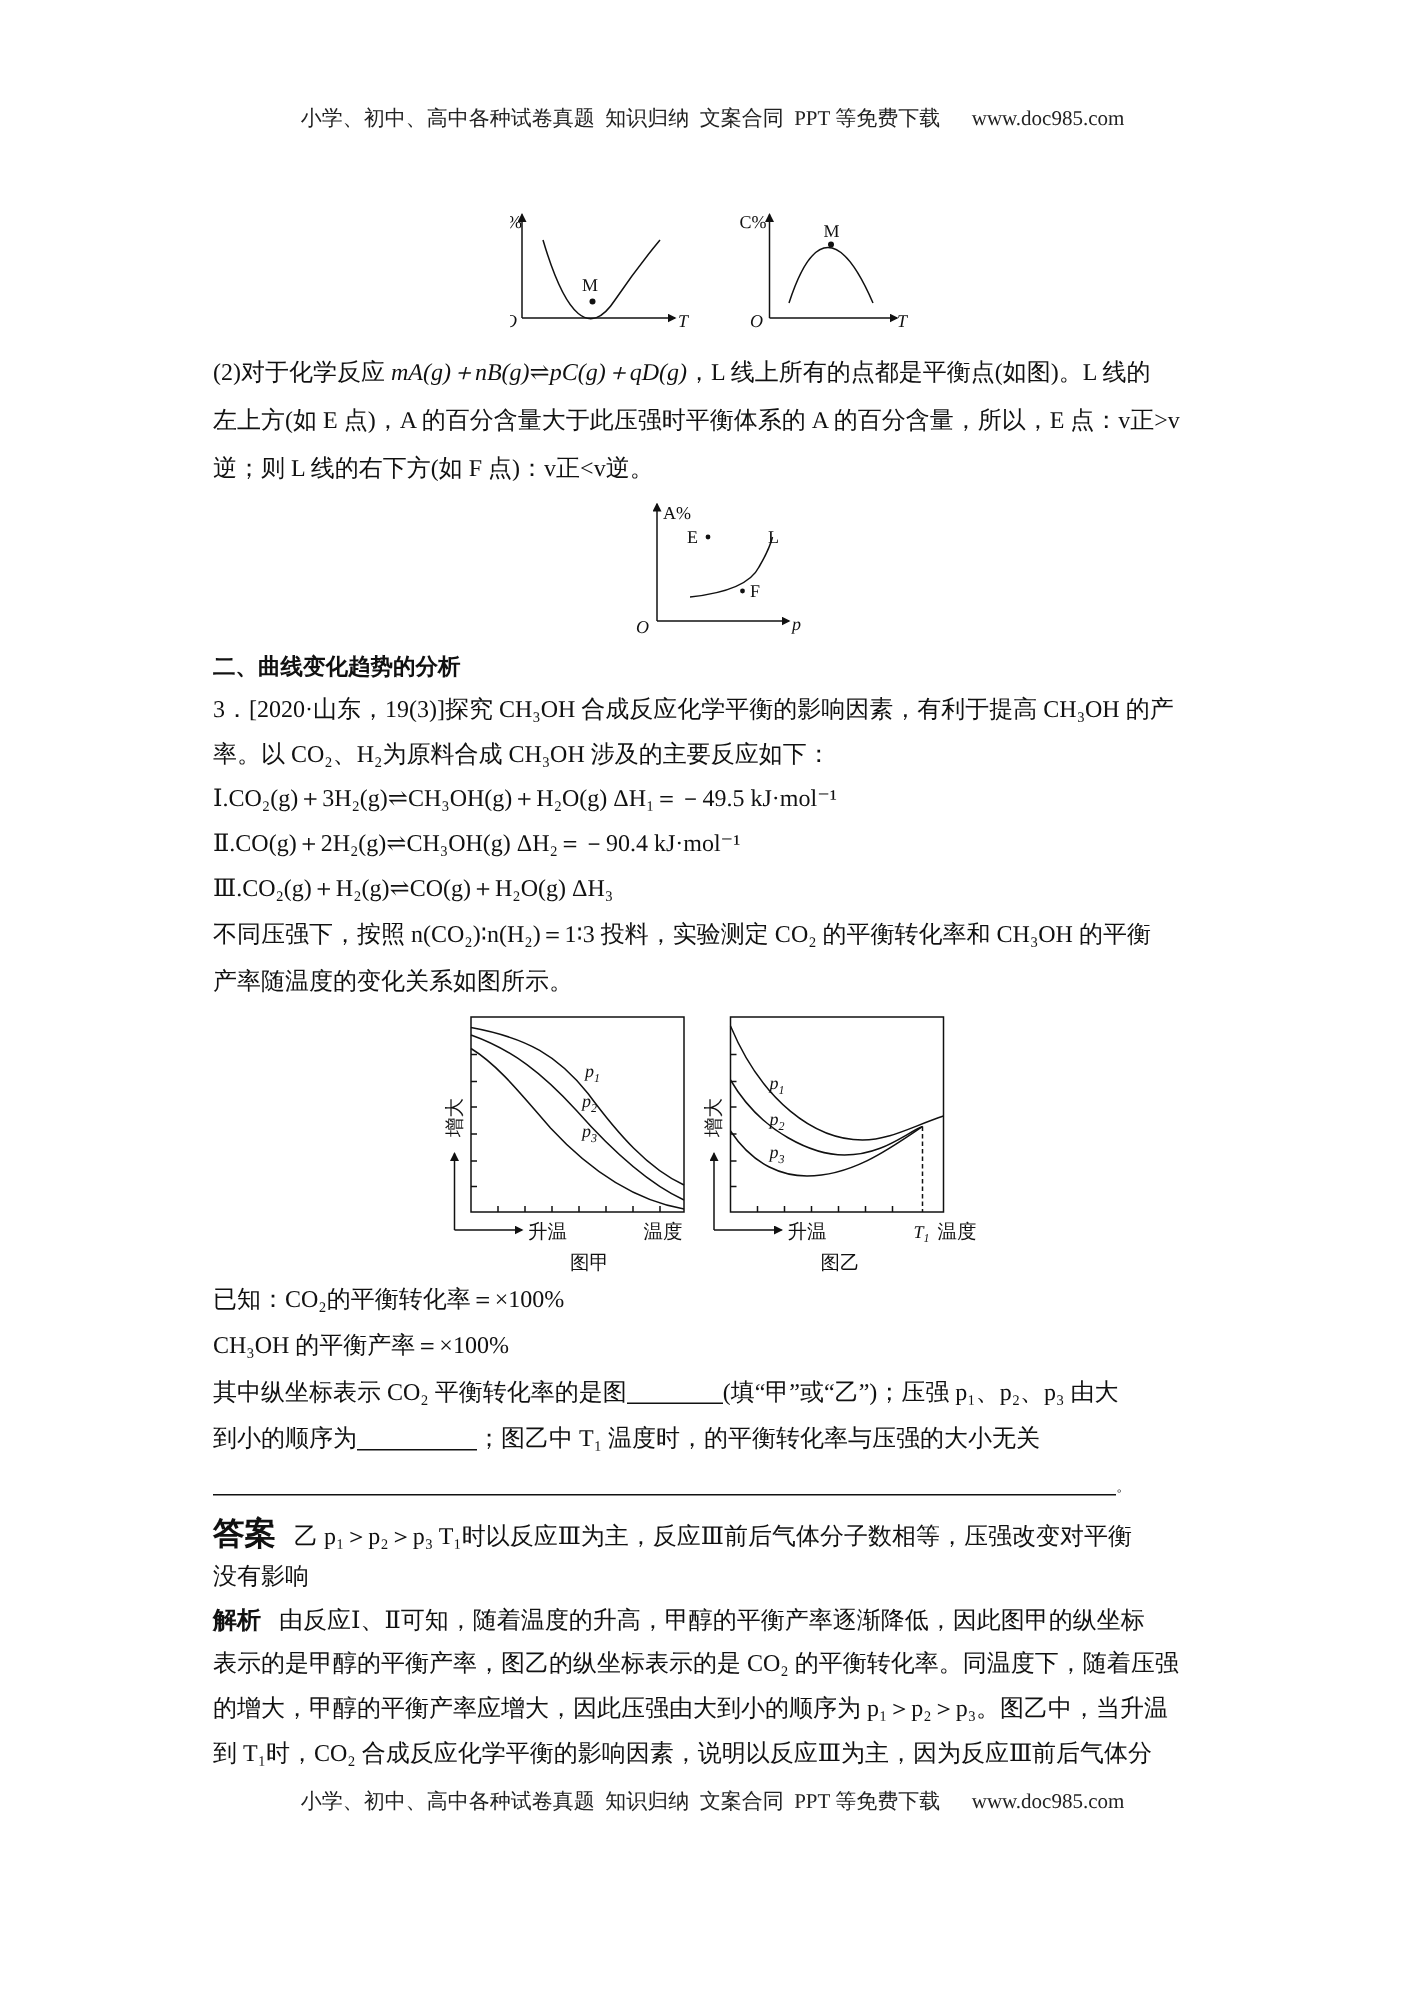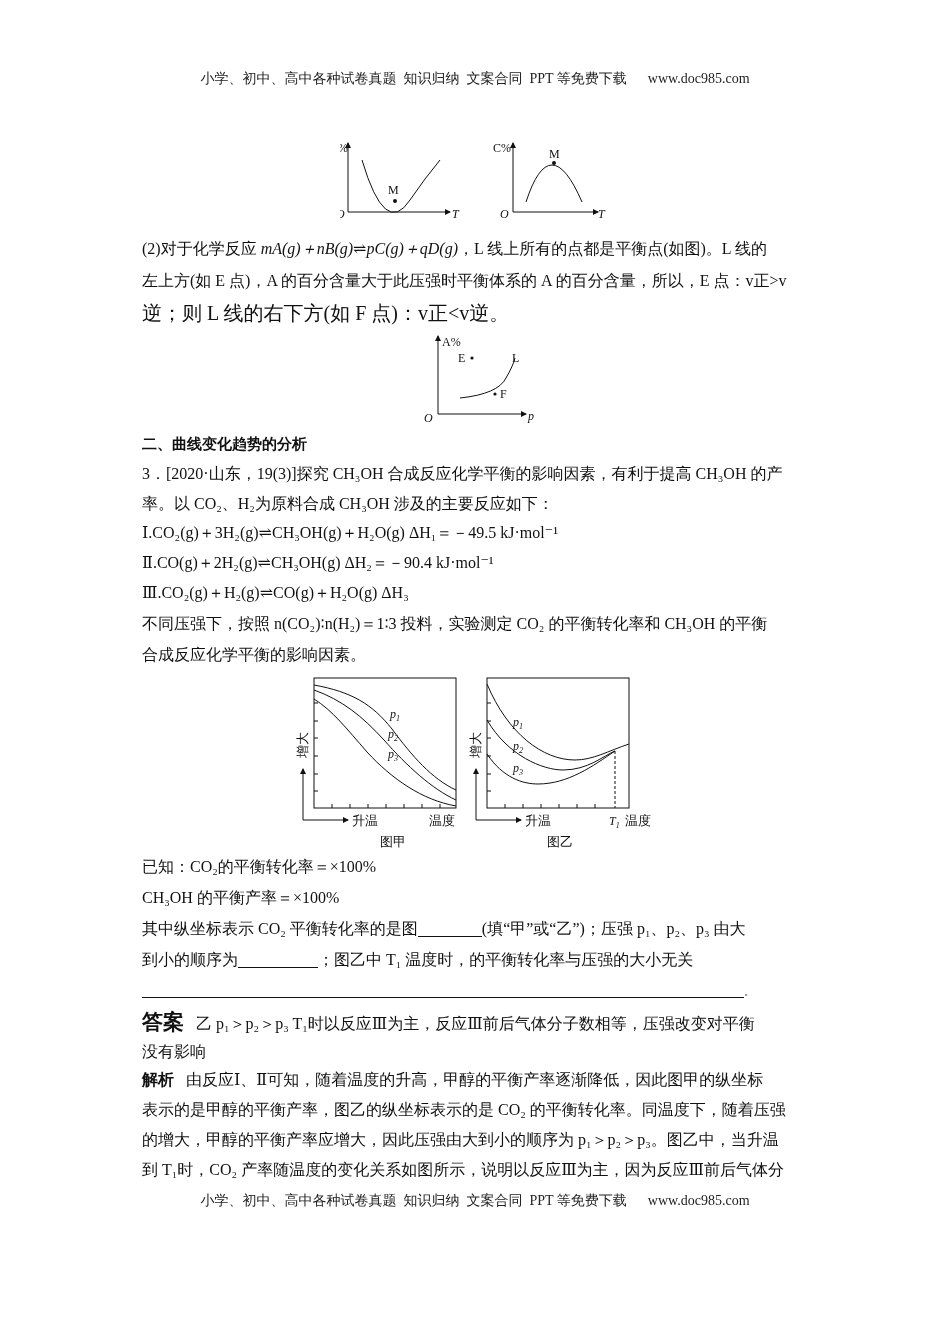--- a/index.html
+++ b/index.html
@@ -44,21 +44,21 @@
     <path d="M186,64 Q210,-10 242,64" fill="none" stroke="#111" stroke-width="1"></path>
     <circle cx="214" cy="25" r="2" fill="#111"></circle>
     <text x="209" y="20" font-size="12">M</text>
   </g>
 </svg>
 
 <div class="abs line" style="top:239px;">
   <span>(2)对于化学反应 </span><i>mA(g)＋nB(g)⇌pC(g)＋qD(g)</i><span>，L 线上所有的点都是平衡点(如图)。L 线的</span>
 </div>
 <div class="abs line" style="top:271px;">左上方(如 E 点)，A 的百分含量大于此压强时平衡体系的 A 的百分含量，所以，E 点：v正&gt;v</div>
-<div class="abs line" style="top:303px;font-size:20px;">逆；则 L 线的右下方(如 F 点)：v正&lt;v逆。</div>
+<div class="abs line" style="top:303px;font-size:16px;">逆；则 L 线的右下方(如 F 点)：v正&lt;v逆。</div>
 
 <svg class="abs" style="left:418px;top:332px;" width="130" height="92">
   <line x1="20" y1="82" x2="20" y2="4" stroke="#111" stroke-width="1" marker-end="url(#ar)"></line>
   <line x1="20" y1="82" x2="108" y2="82" stroke="#111" stroke-width="1" marker-end="url(#ar)"></line>
   <text x="24" y="14" font-size="12">A%</text>
   <text x="6" y="90" font-size="12" font-style="italic">O</text>
   <text x="110" y="88" font-size="12" font-style="italic">p</text>
   <text x="40" y="30" font-size="12">E</text>
   <circle cx="54" cy="26" r="1.6" fill="#111"></circle>
   <path d="M42,66 Q80,62 88,46 Q95,34 97,26" fill="none" stroke="#111" stroke-width="1"></path>
@@ -68,21 +68,21 @@
 </svg>
 
 <div class="abs line bold" style="top:434px;font-size:15px;">二、曲线变化趋势的分析</div>
 
 <div class="abs line" style="top:464px;">3．[2020·山东，19(3)]探究 CH₃OH 合成反应化学平衡的影响因素，有利于提高 CH₃OH 的产</div>
 <div class="abs line" style="top:494px;">率。以 CO₂、H₂为原料合成 CH₃OH 涉及的主要反应如下：</div>
 <div class="abs line" style="top:523px;">Ⅰ.CO₂(g)＋3H₂(g)⇌CH₃OH(g)＋H₂O(g)    ΔH₁＝－49.5 kJ·mol⁻¹</div>
 <div class="abs line" style="top:553px;">Ⅱ.CO(g)＋2H₂(g)⇌CH₃OH(g)    ΔH₂＝－90.4 kJ·mol⁻¹</div>
 <div class="abs line" style="top:583px;">Ⅲ.CO₂(g)＋H₂(g)⇌CO(g)＋H₂O(g)    ΔH₃</div>
 <div class="abs line" style="top:614px;">不同压强下，按照 n(CO₂)∶n(H₂)＝1∶3 投料，实验测定 CO₂ 的平衡转化率和 CH₃OH 的平衡</div>
-<div class="abs line" style="top:645px;">合成反应化学平衡的影响因素。</div>
+<div class="abs line" style="top:645px;">产率随温度的变化关系如图所示。</div>
 
 <svg class="abs" style="left:292px;top:674px;" width="175" height="175">
   <rect x="22" y="4" width="142" height="130" fill="none" stroke="#111" stroke-width="1"></rect>
   <g stroke="#111" stroke-width="1">
     <line x1="22" y1="117" x2="26" y2="117"></line>
       <line x1="22" y1="100" x2="26" y2="100"></line>
     <line x1="22" y1="82" x2="26" y2="82"></line>
       <line x1="22" y1="64" x2="26" y2="64"></line>
     <line x1="22" y1="47" x2="26" y2="47"></line>
       <line x1="22" y1="29" x2="26" y2="29"></line>
@@ -156,15 +156,15 @@
 <div class="abs line" style="top:1012px;">
   <span class="bold" style="font-size:21px;">答案</span>&nbsp;&nbsp;&nbsp;<span>乙   p₁＞p₂＞p₃   T₁时以反应Ⅲ为主，反应Ⅲ前后气体分子数相等，压强改变对平衡</span>
 </div>
 <div class="abs line" style="top:1042px;">没有影响</div>
 
 <div class="abs line" style="top:1070px;">
   <span class="bold" style="font-size:16px;">解析</span>&nbsp;&nbsp;&nbsp;<span>由反应Ⅰ、Ⅱ可知，随着温度的升高，甲醇的平衡产率逐渐降低，因此图甲的纵坐标</span>
 </div>
 <div class="abs line" style="top:1100px;">表示的是甲醇的平衡产率，图乙的纵坐标表示的是 CO₂ 的平衡转化率。同温度下，随着压强</div>
 <div class="abs line" style="top:1130px;">的增大，甲醇的平衡产率应增大，因此压强由大到小的顺序为 p₁＞p₂＞p₃。图乙中，当升温</div>
-<div class="abs line" style="top:1160px;">到 T₁时，CO₂ 产率随温度的变化关系如图所示，说明以反应Ⅲ为主，因为反应Ⅲ前后气体分</div>
+<div class="abs line" style="top:1160px;">到 T₁时，CO₂ 合成反应化学平衡的影响因素，说明以反应Ⅲ为主，因为反应Ⅲ前后气体分</div>
 
 <div class="abs hdr" style="top:1192px;">小学、初中、高中各种试卷真题  知识归纳  文案合同  PPT 等免费下载      www.doc985.com</div>
 
 </body></html>

